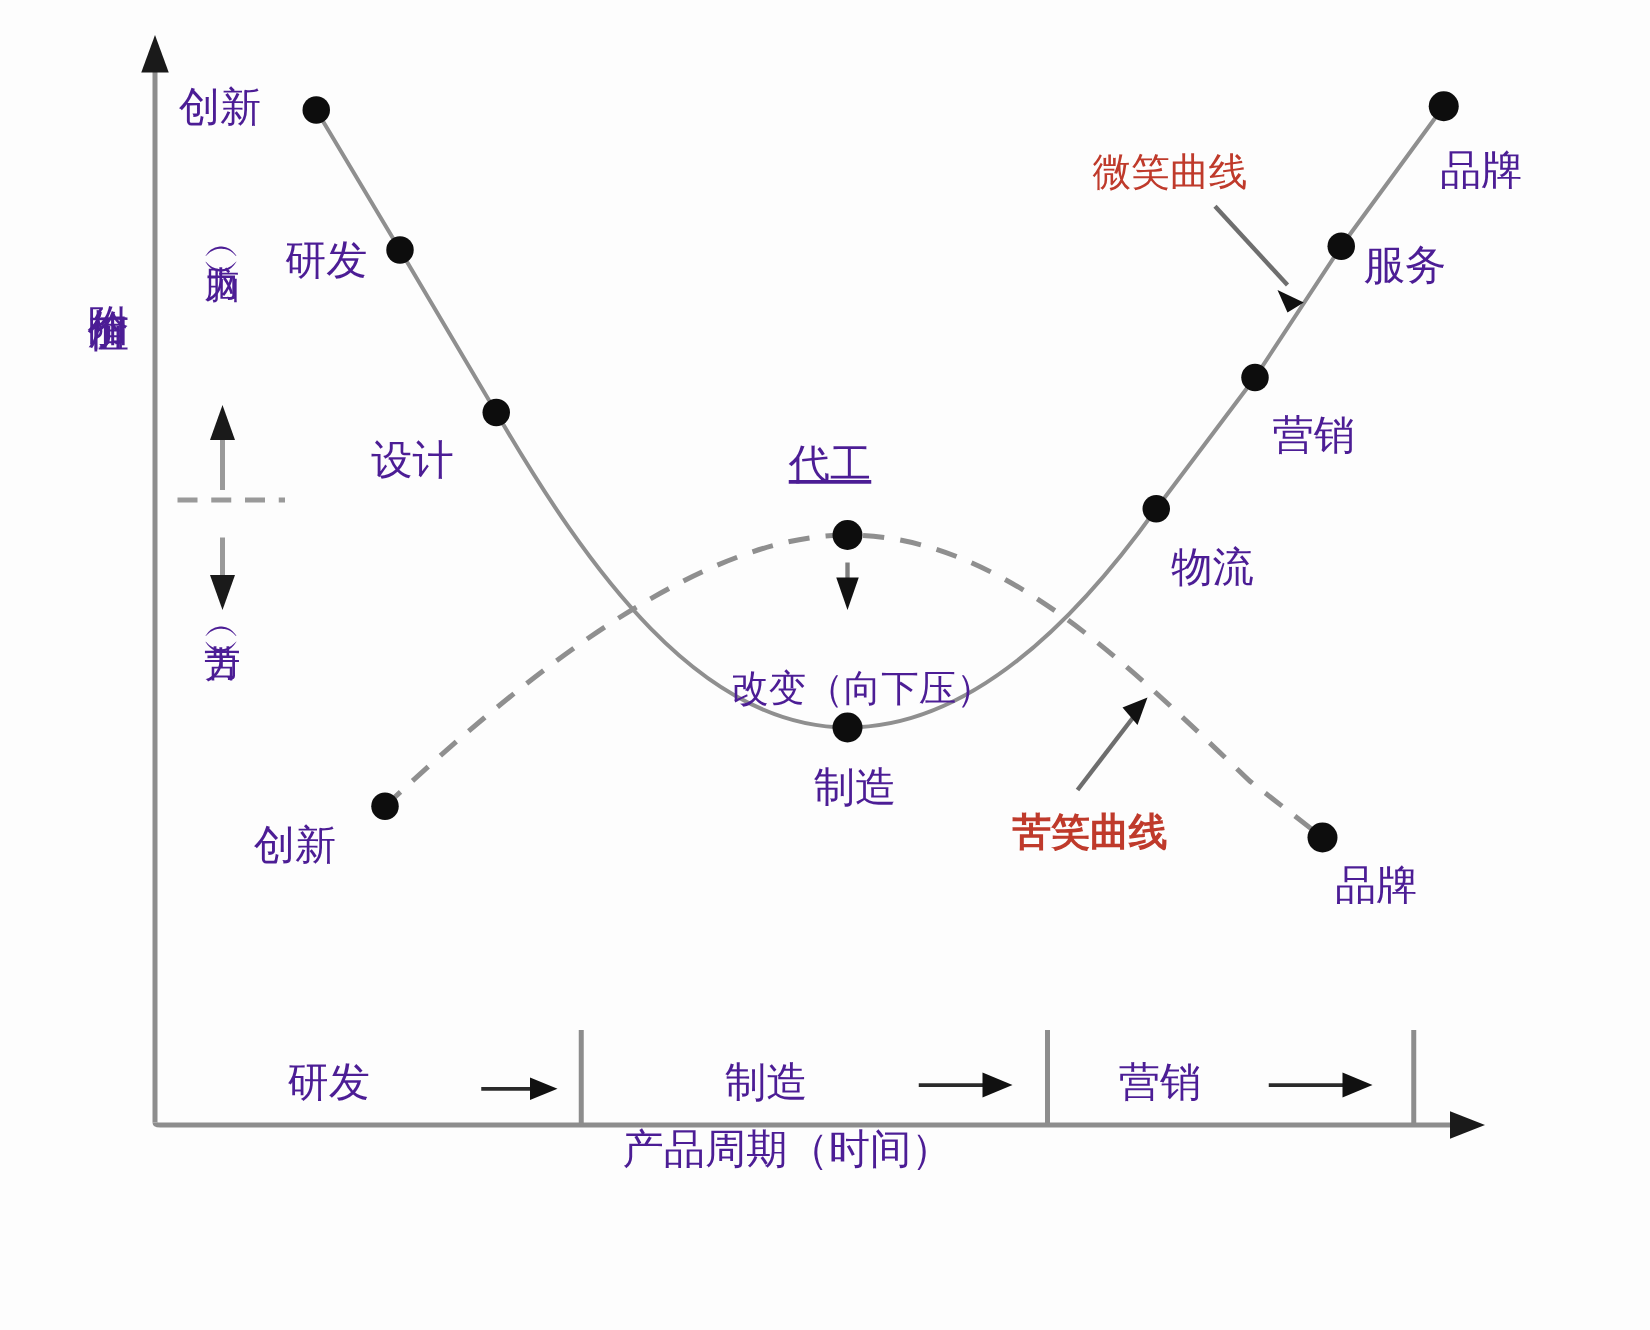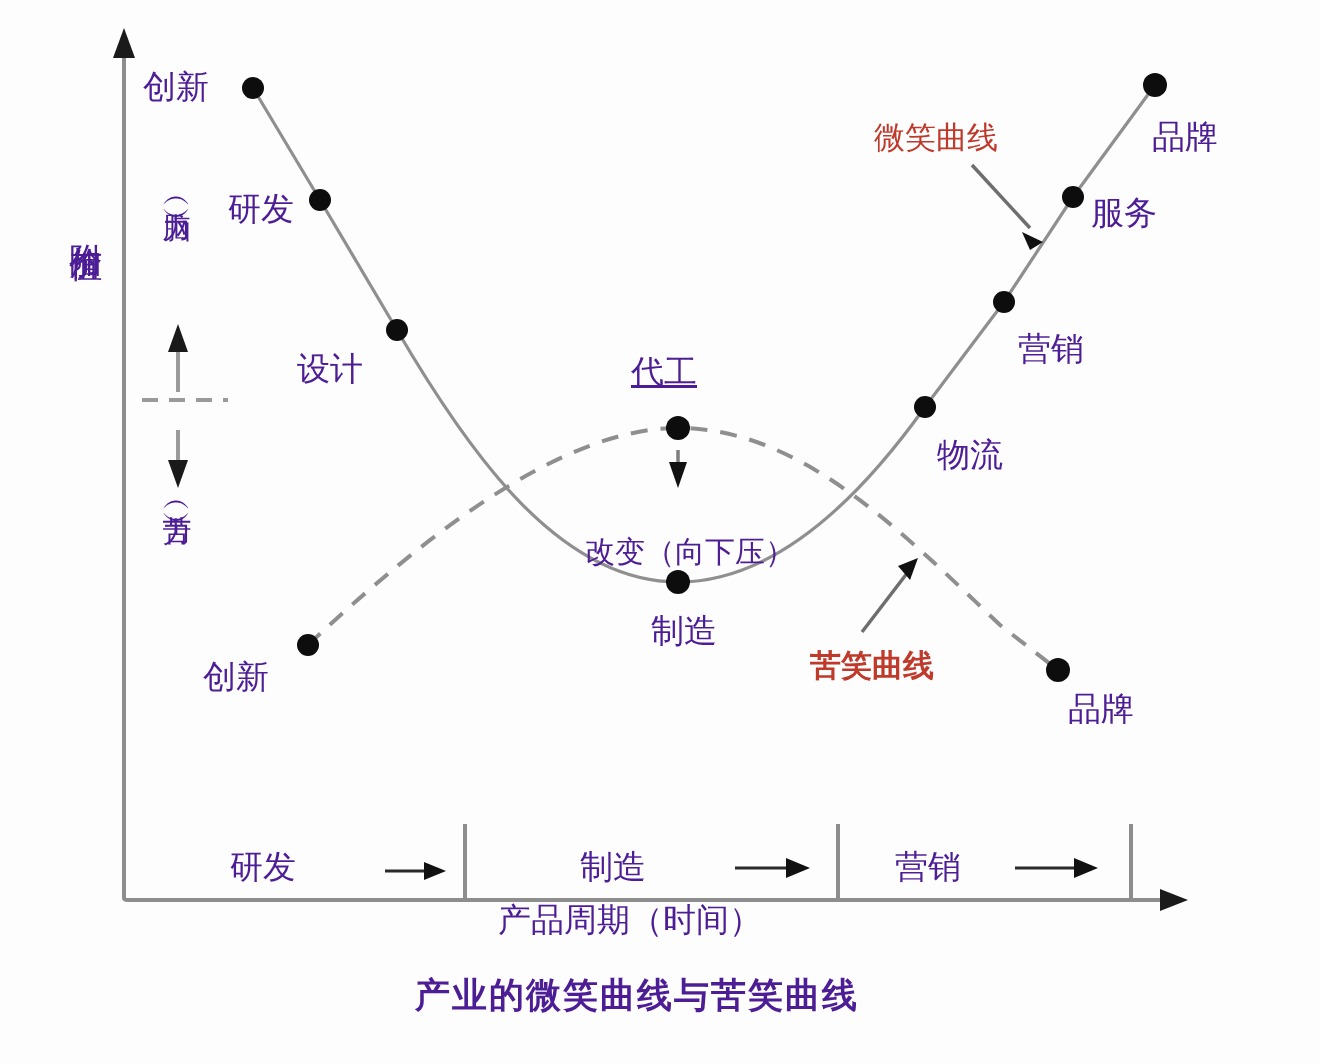--- a/index.html
+++ b/index.html
@@ -178,15 +178,14 @@
 
   <div class="lbl lbl-red" style="left:834px; top:122px;margin-left:40px;">微笑曲线</div>
   <div class="lbl lbl-red" style="left:810px; top:650px;font-weight:bold;">苦笑曲线</div>
 
   <div class="lbl lbl-seg" style="left:230px; top:850px;">研发</div>
   <div class="lbl lbl-seg" style="left:580px; top:850px;">制造</div>
   <div class="lbl lbl-seg" style="left:895px; top:850px;">营销</div>
 
   <div class="lbl lbl-xaxis" style="left:498px; top:903px;">产品周期（时间）</div>
 
-  <div class="lbl lbl-caption" style="left:415px; top:978px;">产业的微笑曲线与苦笑曲线</div>
 
 </div>
 
 </body></html>

